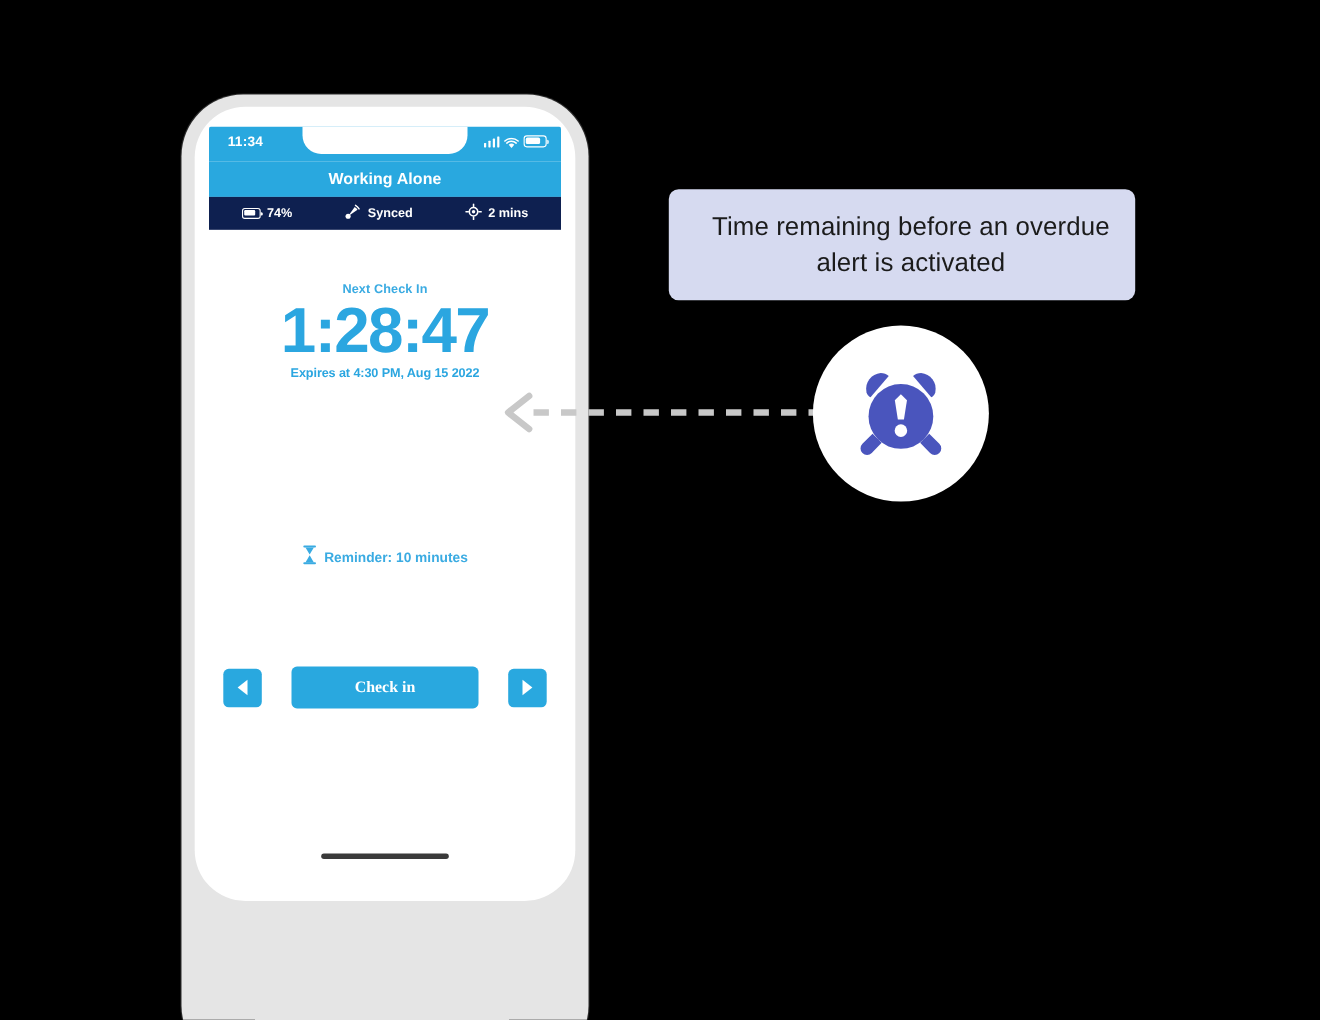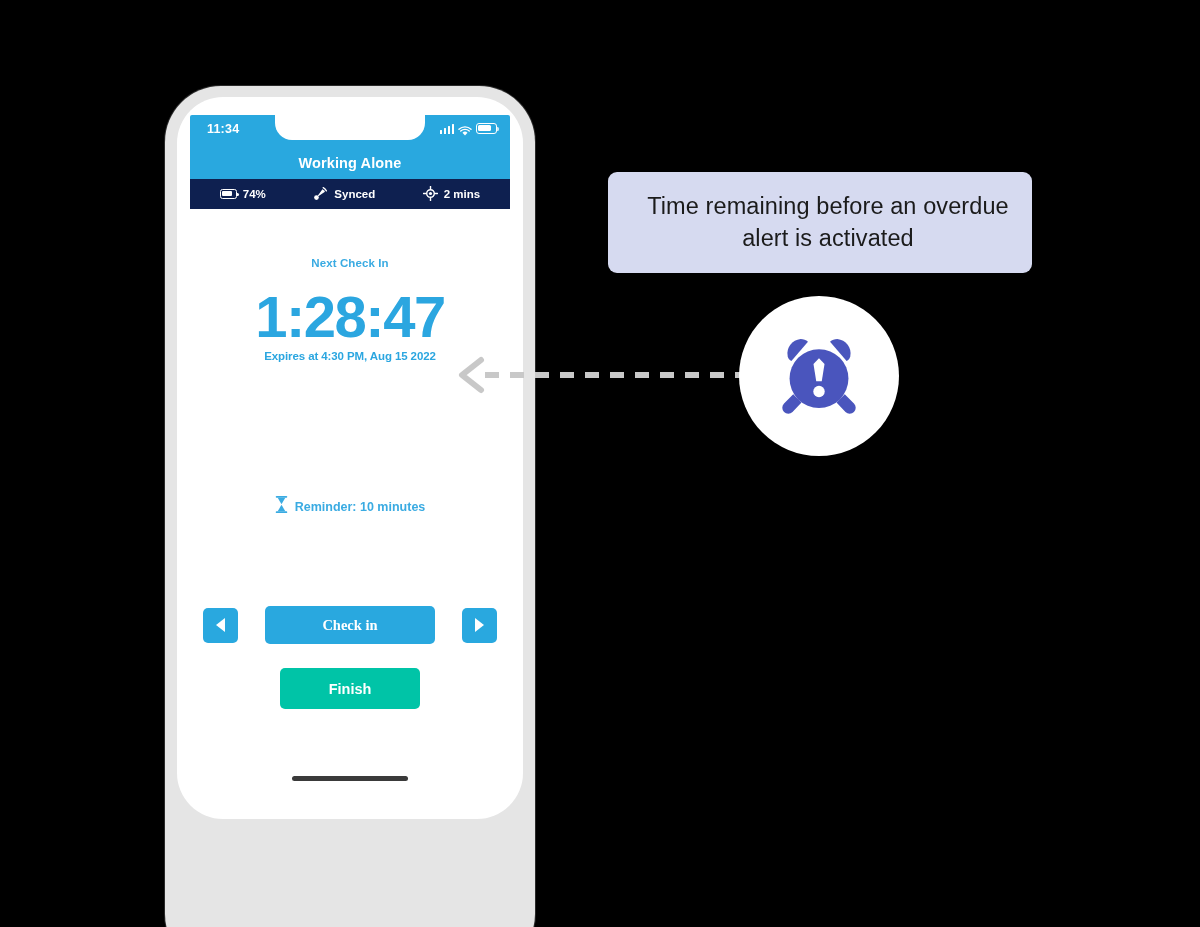--- a/index.html
+++ b/index.html
@@ -190,21 +190,21 @@
     font-size: 11.5px;
     font-weight: bold;
     letter-spacing: .1px;
   }
   .timer-value {
     color: #2ba6e0;
     font-size: 58px;
     font-weight: bold;
     line-height: 1.06;
     letter-spacing: -1.5px;
-    margin-top: 17px;
+    margin-top: 1px;
   }
   .expires-label {
     color: #2ba6e0;
     font-size: 11.5px;
     font-weight: bold;
     margin-top: 3px;
     letter-spacing: -0.1px;
   }
   .reminder-row {
     position: absolute;
@@ -438,21 +438,20 @@
             <button class="arrow-btn">
               <span class="tri-left"></span>
             </button>
             <button class="checkin-btn">Check in</button>
             <button class="arrow-btn">
               <span class="tri-right"></span>
             </button>
           </div>
 
           <div class="bottom-row">
-            <button class="finish-btn">Finish</button>
           </div>
 
           <div class="home-indicator"></div>
         </div>
 
       </div>
     </div>
   </div>
 
   <div id="callout-box">

